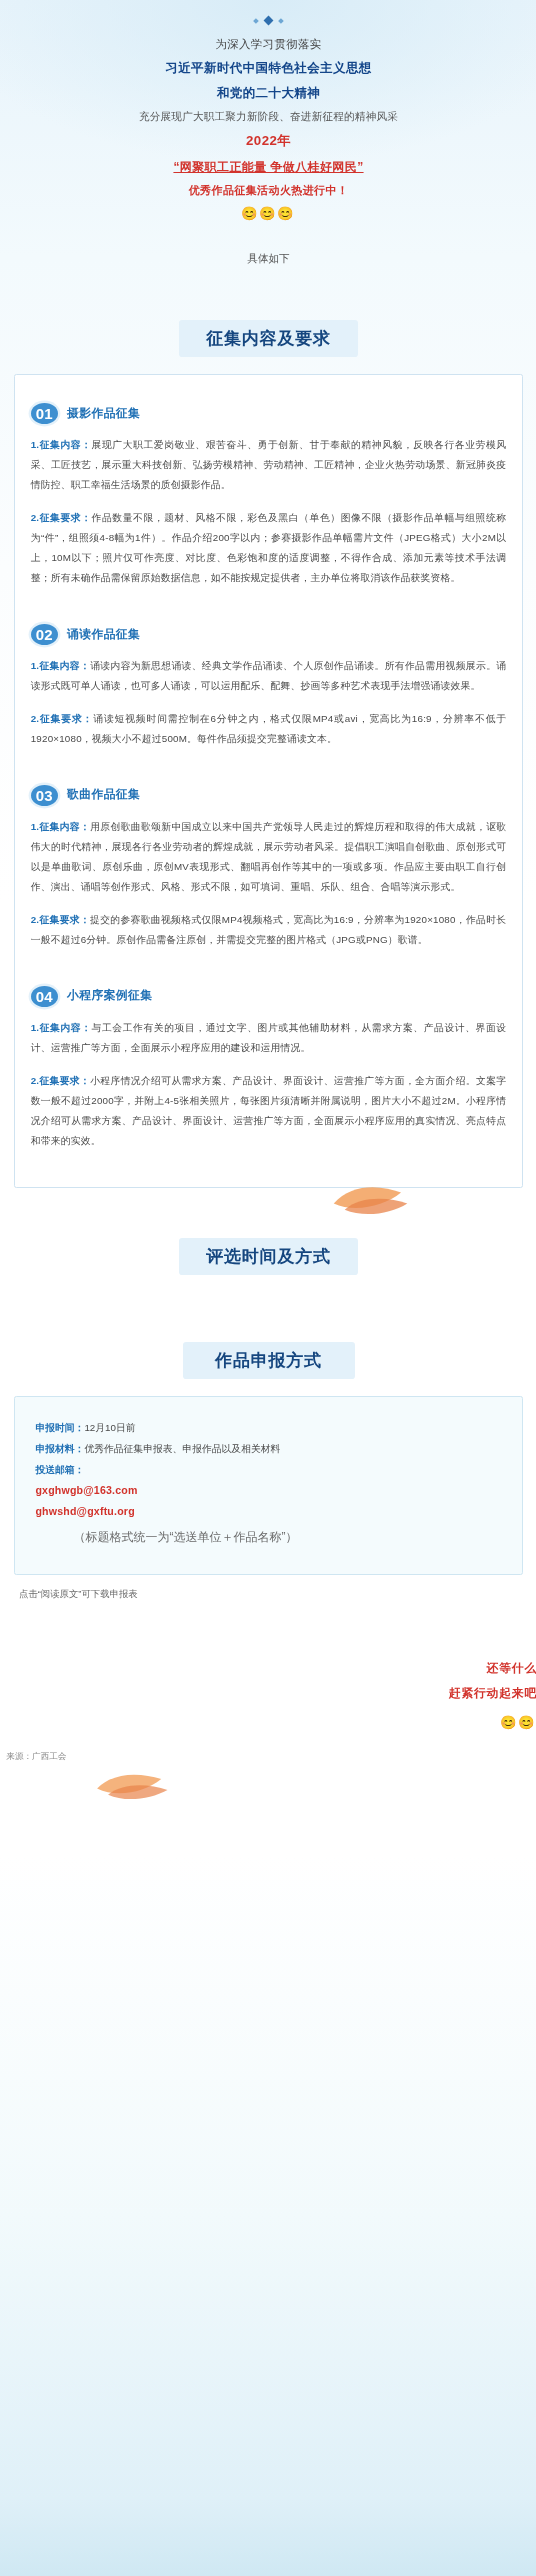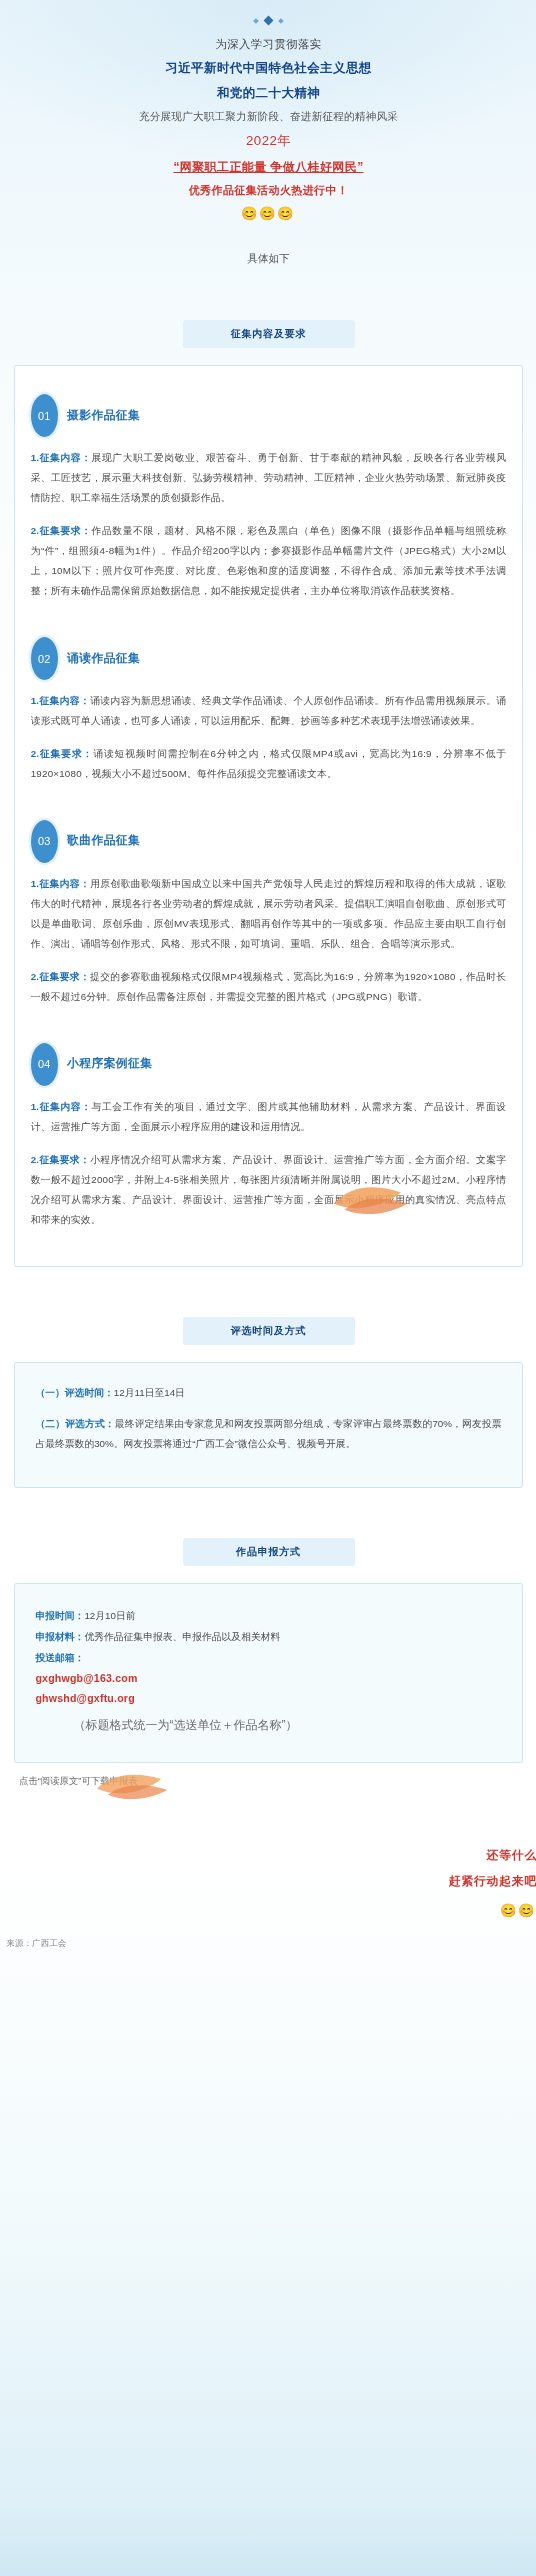--- a/index.html
+++ b/index.html
@@ -65,21 +65,21 @@
     letter-spacing: 0.4px;
   }
   .header .line4 {
     font-size: 10.6px;
     color: #555;
     line-height: 2.0;
     letter-spacing: 0.2px;
   }
   .header .year {
     font-size: 13.3px;
-    font-weight: normal;
+    font-weight: bold;
     color: #d2332c;
     line-height: 2.1;
     letter-spacing: 0.4px;
   }
   .header .slogan {
     font-size: 12px;
     font-weight: bold;
     color: #d2332c;
     line-height: 2.0;
     letter-spacing: 0.4px;
@@ -111,21 +111,21 @@
     justify-content: center;
     padding: 50px 0 17px 0;
   }
   .section-title {
     min-width: 172px;
     text-align: center;
     padding: 7px 27px;
     background: #e3f1fa;
     border-radius: 3.1px;
     color: #15467f;
-    font-size: 10px;
+    font-size: 17px;
     font-weight: bold;
     letter-spacing: 0.8px;
   }
 
   
   .card {
     margin: 0 14px;
     background: #ffffff;
     border: 0.8px solid #cfe3f1;
     border-radius: 2.4px;
@@ -134,26 +134,26 @@
   }
 
   
   .subsec-head {
     display: flex;
     align-items: center;
     gap: 9.4px;
     margin: 7.8px 0 11px 0;
   }
   .num-badge {
-    width: 27px; height: 43px;
+    width: 27px; height: 21px;
     border-radius: 50%;
     background: #3d8fd0;
     color: #fff;
-    font-size: 11px;
-    font-weight: normal;
+    font-size: 15px;
+    font-weight: bold;
     display: flex;
     align-items: center;
     justify-content: center;
     flex: 0 0 auto;
     box-shadow: 0 0 0 2.4px #e4f1fa;
   }
   .subsec-title {
     font-size: 11.8px;
     font-weight: bold;
     color: #2171b5;
@@ -337,24 +337,20 @@
     <svg width="94" height="36" viewBox="0 0 120 46">
       <path d="M6 30 C28 4, 66 6, 92 16 C70 34, 32 42, 6 30 Z" fill="#f2a05c" opacity="0.85"></path>
       <path d="M20 38 C40 20, 76 22, 100 30 C78 44, 44 48, 20 38 Z" fill="#e8834a" opacity="0.75"></path>
     </svg>
   </div>
 
   <div class="section-title-wrap">
     <div class="section-title">评选时间及方式</div>
   </div>
 
-  <div class="review-card">
-    <p class="review-item"><span class="rlabel">（一）评选时间：</span><span>12月11日至14日</span></p>
-    <p class="review-item"><span class="rlabel">（二）评选方式：</span><span>最终评定结果由专家意见和网友投票两部分组成，专家评审占最终票数的70%，网友投票占最终票数的30%。网友投票将通过“广西工会”微信公众号、视频号开展。</span></p>
-  </div>
 
   <div class="leaf l2">
     <svg width="86" height="33" viewBox="0 0 110 42">
       <path d="M4 26 C26 4, 60 6, 86 14 C64 32, 28 38, 4 26 Z" fill="#f2a05c" opacity="0.8"></path>
       <path d="M18 34 C38 18, 70 20, 94 28 C72 40, 40 44, 18 34 Z" fill="#e8834a" opacity="0.7"></path>
     </svg>
   </div>
 
   <div class="section-title-wrap">
     <div class="section-title">作品申报方式</div>

